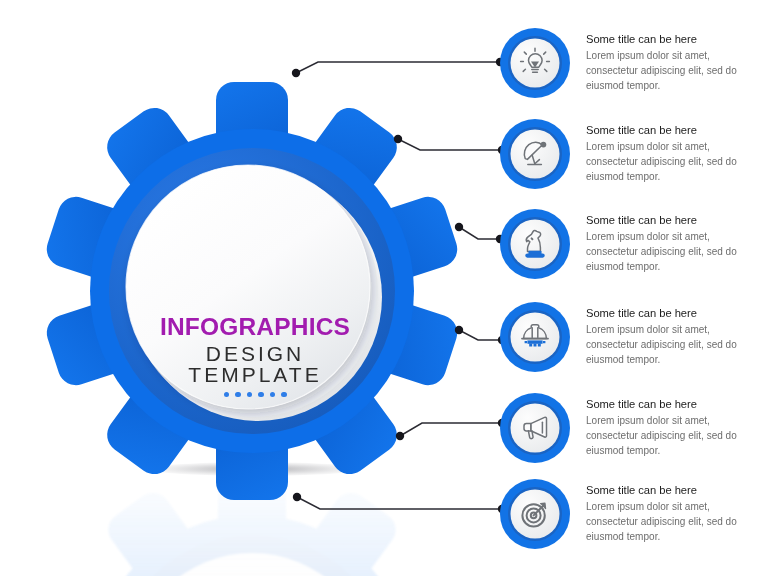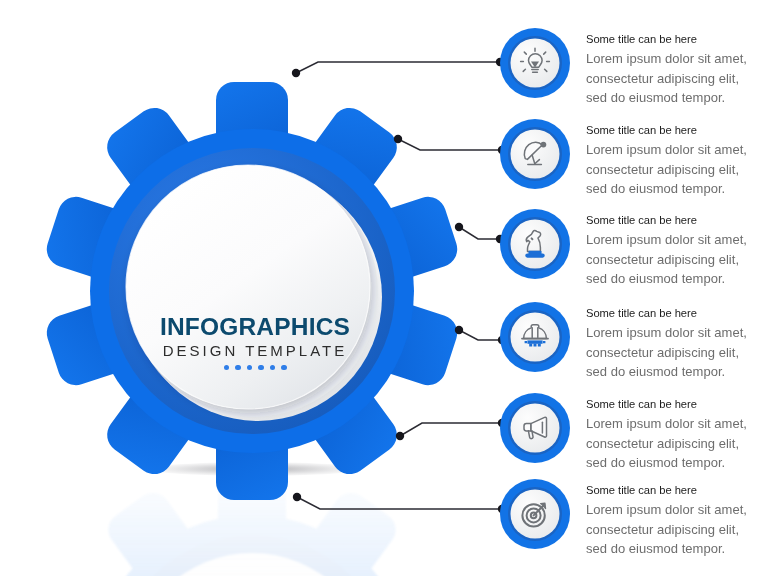--- a/index.html
+++ b/index.html
@@ -32,41 +32,41 @@
     background:radial-gradient(ellipse at center, rgba(60,60,70,.40) 0%, rgba(60,60,70,.10) 55%, rgba(255,255,255,0) 78%);
     border-radius:50%;
   }
 
   
   .center-text{
     position:absolute;left:104px;top:232px;width:230px;
     text-align:center;pointer-events:none;
   }
   .center-title{
-    font-size:24.5px;font-weight:bold;color:#0c4a6e;
+    font-size:24.5px;font-weight:bold;color:#a21caf;
     letter-spacing:.2px;line-height:1.02;margin:0;
   }
   .center-sub{
-    font-size:15px;color:#2d2d2d;letter-spacing:3.0px;
+    font-size:21px;color:#2d2d2d;letter-spacing:3.0px;
     margin:4px 0 0 0;line-height:1;
   }
   .dots{margin-top:7px;display:flex;justify-content:center;gap:6px;}
   .dots i{display:block;width:5.5px;height:5.5px;border-radius:50%;background:#2f7ee8;}
 
   
   .item{position:absolute;left:498px;width:262px;height:86px;}
   .badge{position:absolute;left:0;top:0;width:74px;height:74px;}
   .badge svg{display:block;}
   .txt{position:absolute;left:88px;top:7px;width:172px;}
   .item-title{
     font-size:11.2px;font-weight:normal;color:#1c1c1c;
     letter-spacing:-.05px;margin:0 0 4px 0;line-height:1.1;
   }
   .item-body{
-    font-size:13px;color:#6d6d6d;line-height:1.48;margin:0;
+    font-size:10px;color:#6d6d6d;line-height:1.48;margin:0;
     letter-spacing:.02px;
   }
 
   
   .connectors{position:absolute;left:0;top:0;width:768px;height:576px;pointer-events:none;}
 </style>
 </head>
 <body>
 
 <div id="stage">

